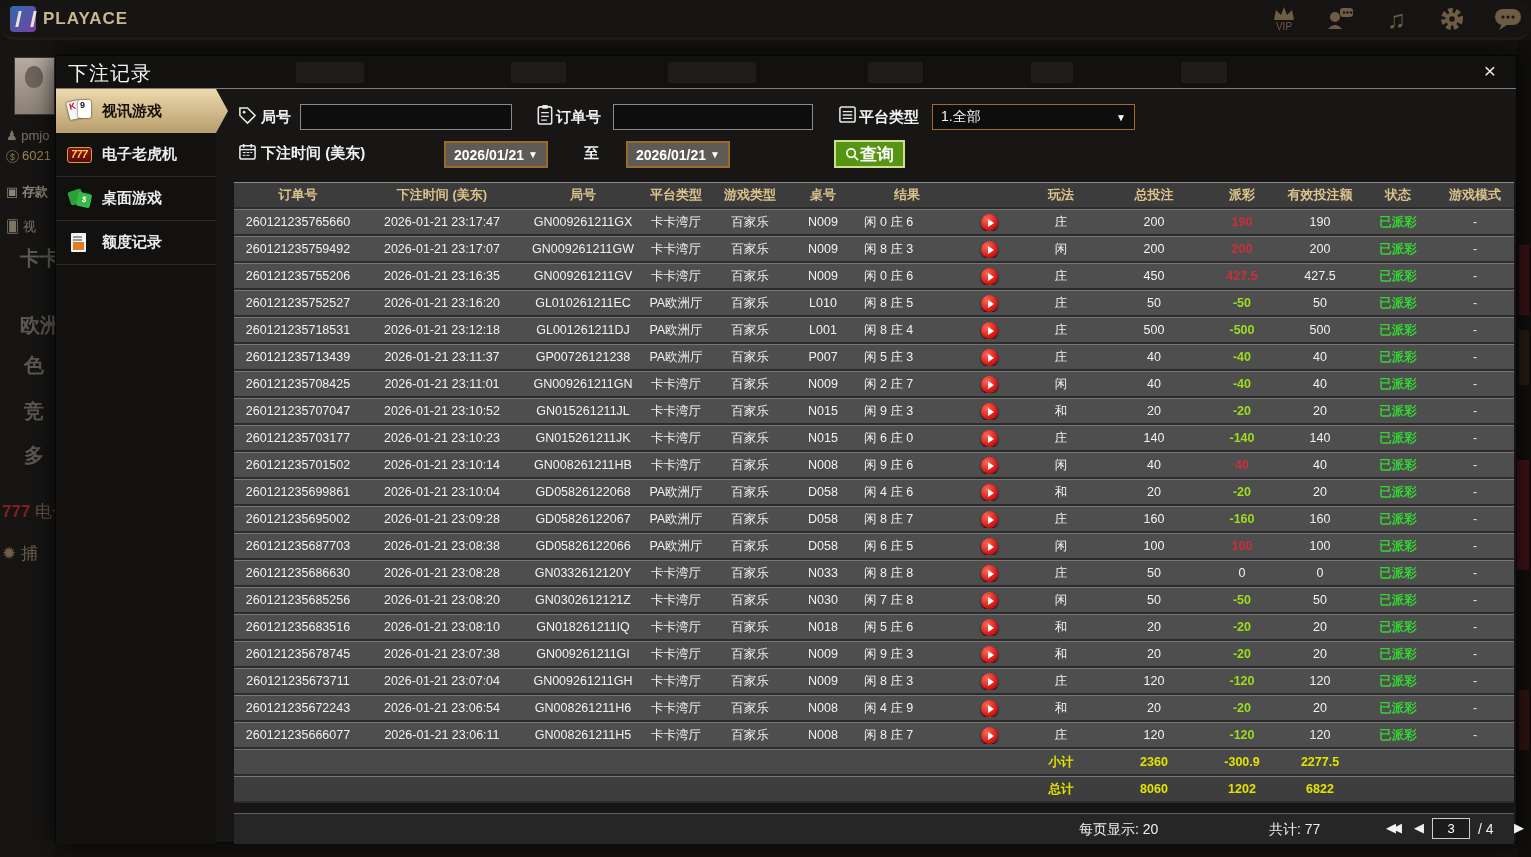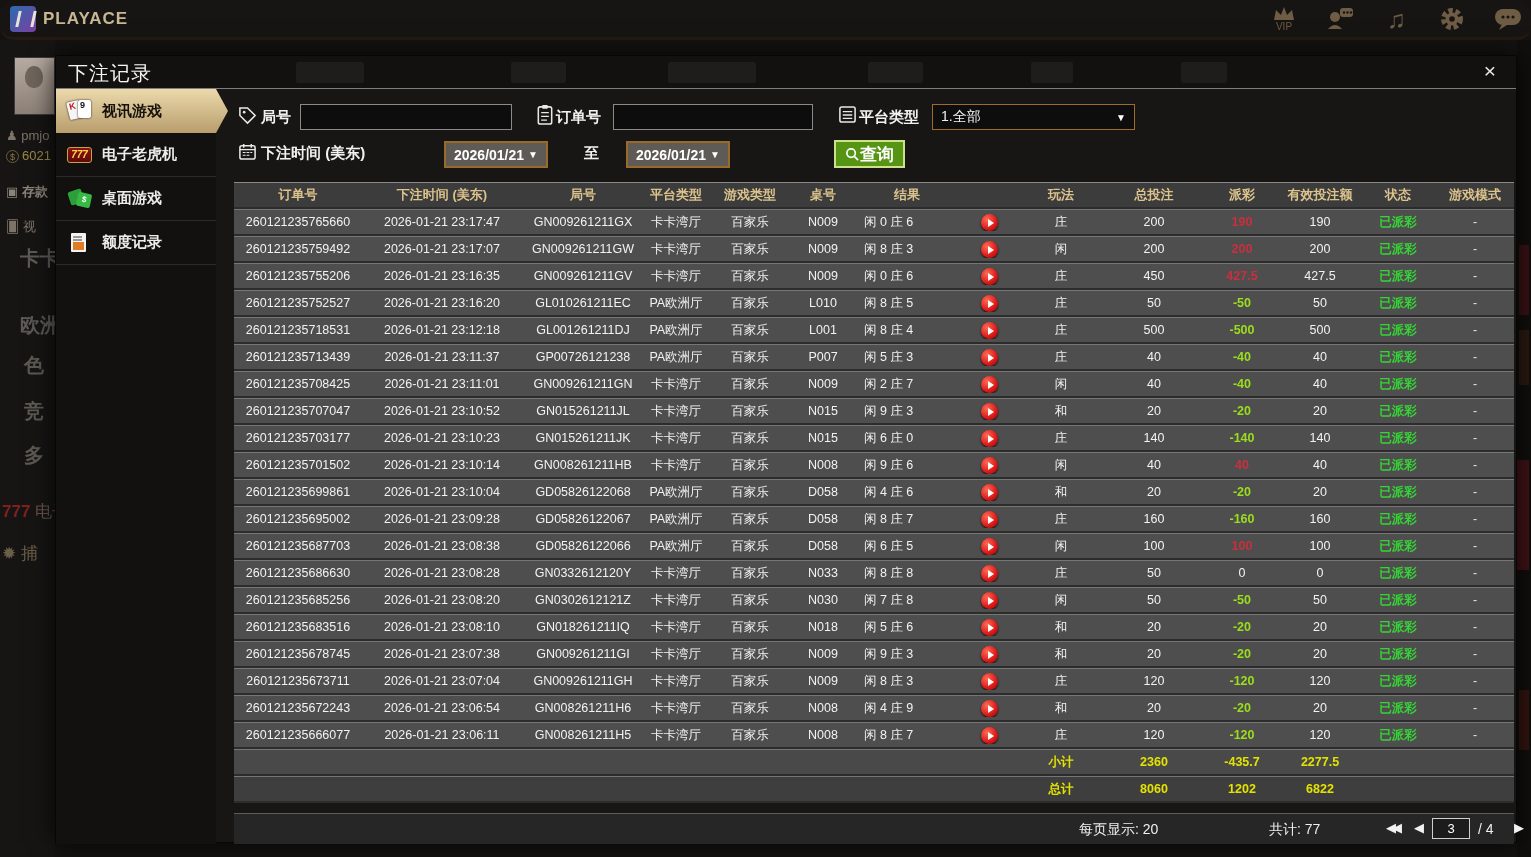--- a/index.html
+++ b/index.html
@@ -640,21 +640,21 @@
             <div class="cell c0"></div>
             <div class="cell c1"></div>
             <div class="cell c2"></div>
             <div class="cell c3"></div>
             <div class="cell c4"></div>
             <div class="cell c5"></div>
             <div class="cell c6"></div>
             <div class="cell c7"></div>
             <div class="cell c8 ylab">小计</div>
             <div class="cell c9 yval">2360</div>
-            <div class="cell c10 yval">-435.7</div>
+            <div class="cell c10 yval">-300.9</div>
             <div class="cell c11 yval">2277.5</div>
             <div class="cell c12"></div>
             <div class="cell c13"></div>
           </div>
           <div class="trow totals tot">
             <div class="cell c0"></div>
             <div class="cell c1"></div>
             <div class="cell c2"></div>
             <div class="cell c3"></div>
             <div class="cell c4"></div>

